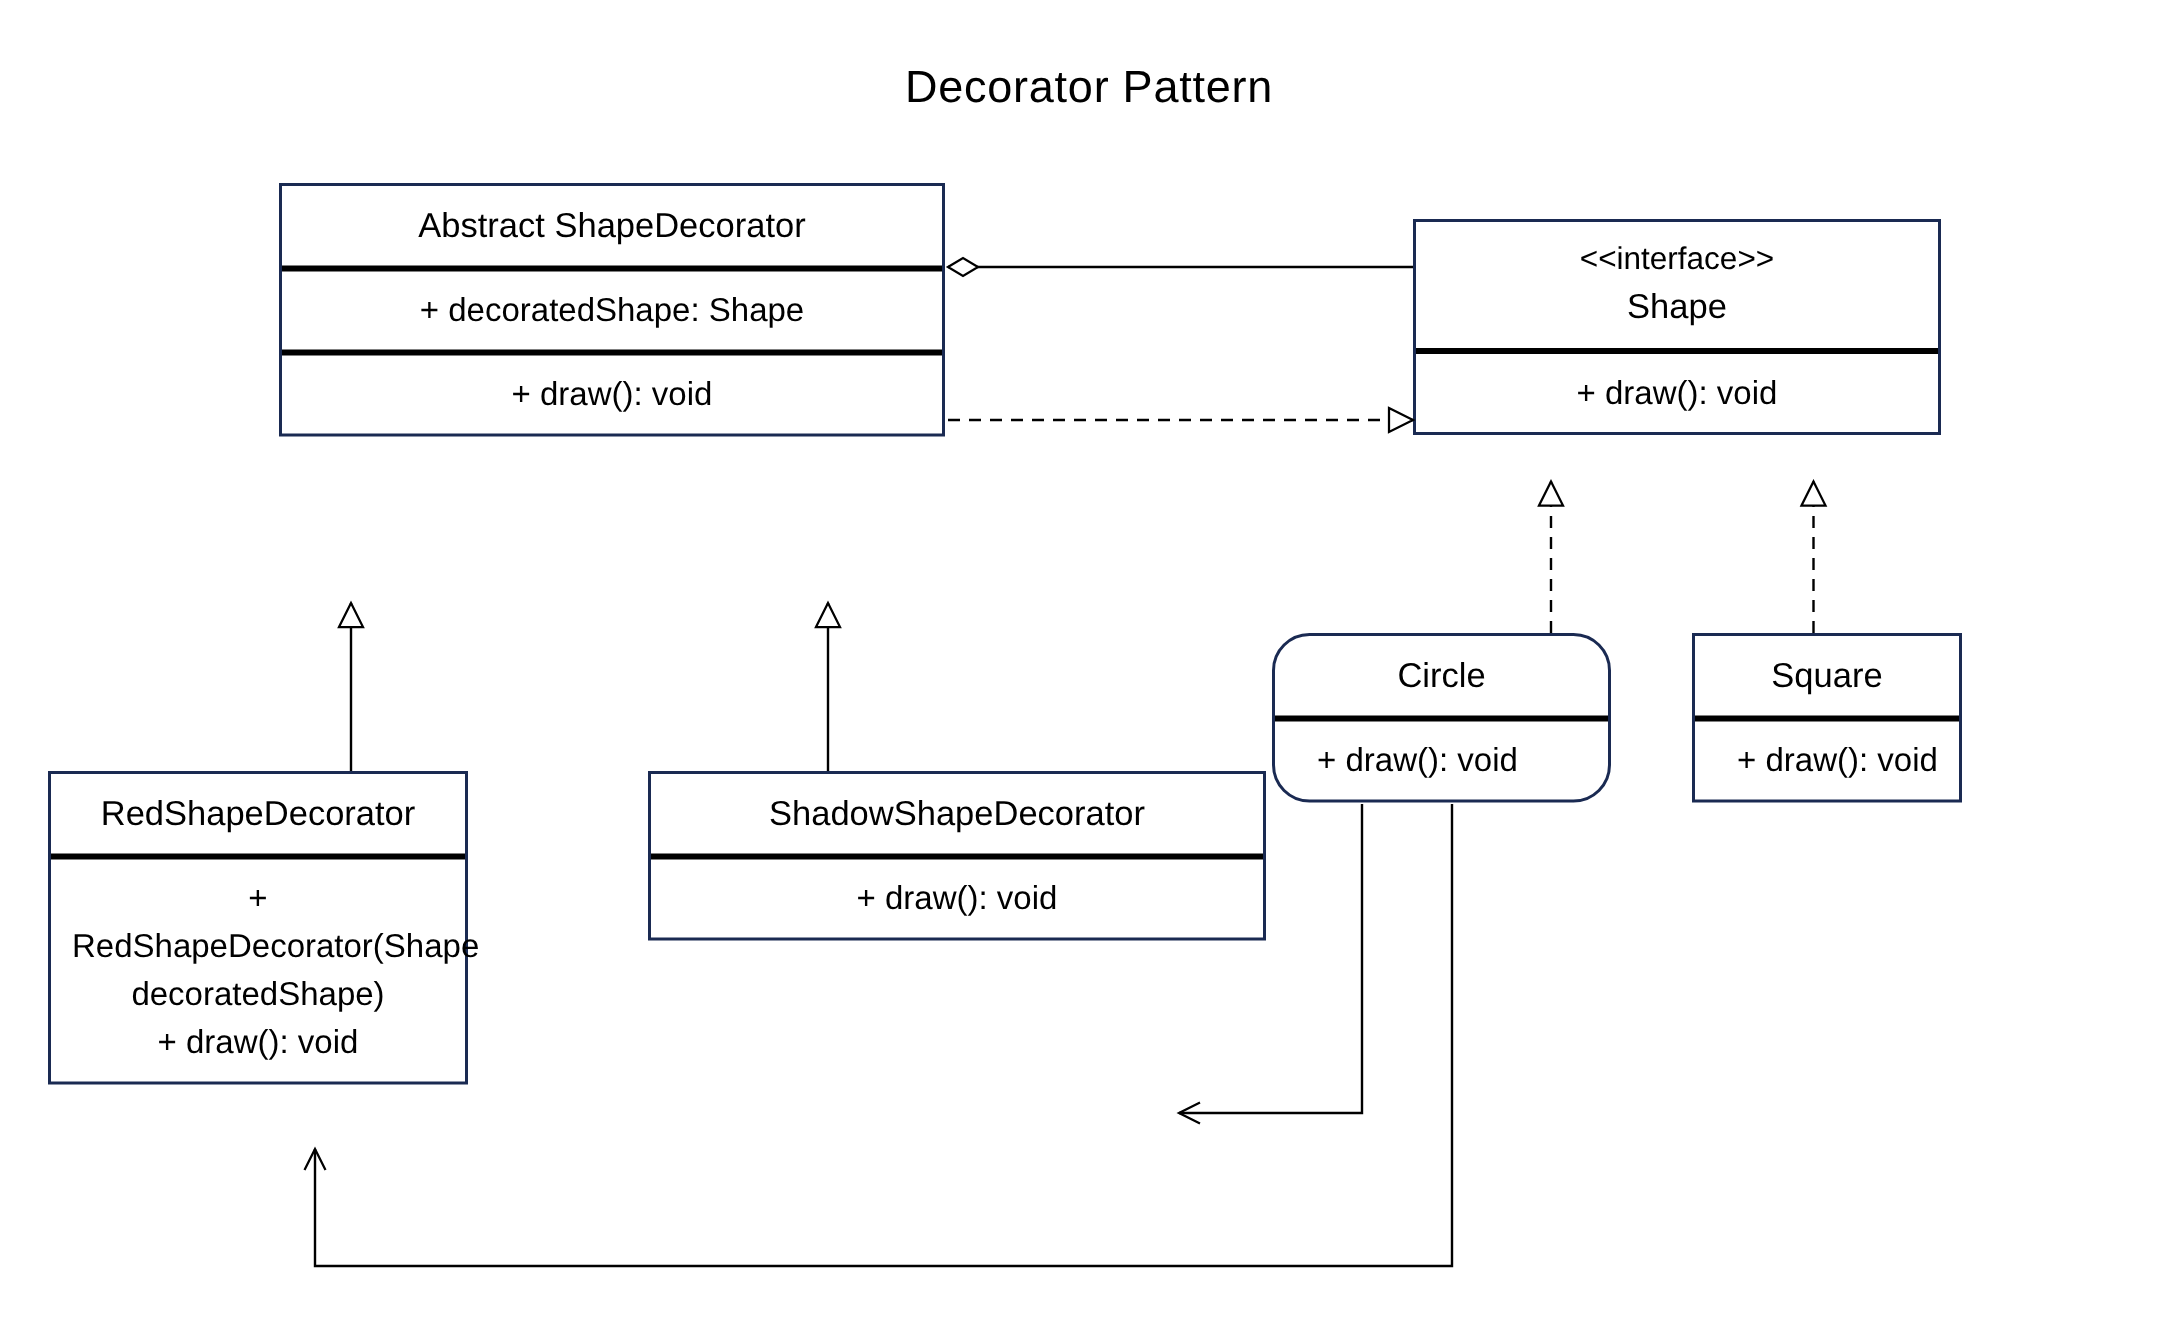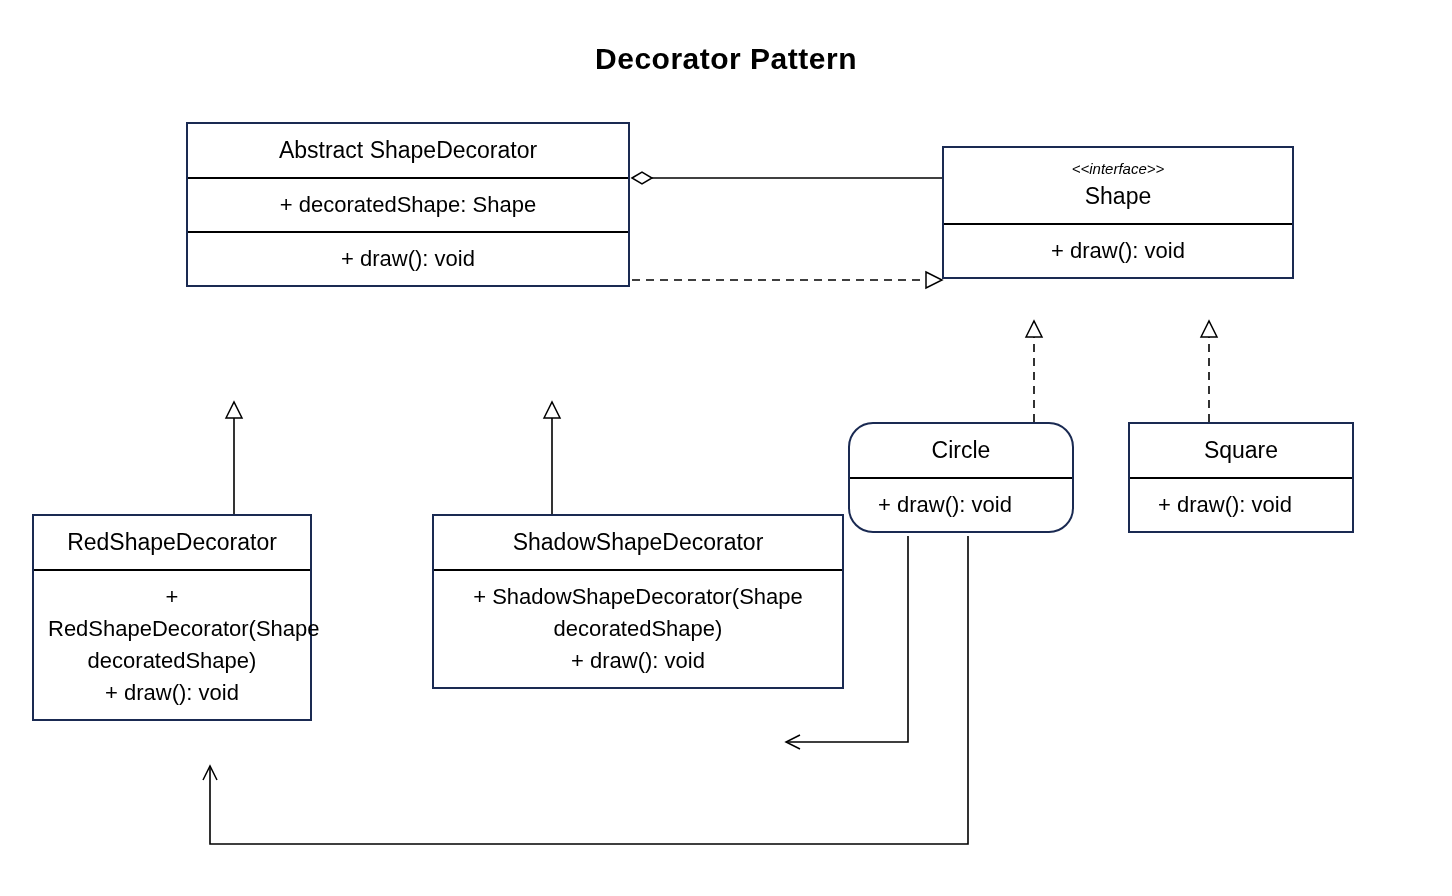--- a/index.html
+++ b/index.html
@@ -12,49 +12,48 @@
   .canvas {
     position: relative;
     width: 1452px;
     height: 896px;
   }
   .title {
     position: absolute;
     left: 0; right: 0;
     text-align: center;
     font-size: 30px;
-    font-weight: 700;
+    font-weight: 400;
     letter-spacing: 0.5px;
   }
   .uml-class {
     position: absolute;
     border: 2px solid #1a2a52;
     background: #fff;
     box-sizing: border-box;
   }
   .compartment {
-    border-top: 2px solid #000000;
+    border-top: 4px solid #000000;
     padding: 10px 14px;
     font-size: 22px;
     line-height: 1.45;
     text-align: center;
   }
   .compartment:first-child {
     border-top: none;
   }
   .compartment.left {
     text-align: left;
     padding-left: 28px;
   }
   .name-row {
     font-size: 23px;
   }
   .stereo {
-    font-size: 15px;
-    font-style: italic;
+    font-size: 21px;
   }
   svg.connectors {
     position: absolute;
     left: 0; top: 0;
     width: 1452px;
     height: 896px;
     pointer-events: none;
   }
 </style>
 </head>
@@ -78,37 +77,36 @@
       <div class="name-row">Shape</div>
     </div>
     <div class="compartment">+   draw(): void</div>
   </div>
 
   <div class="uml-class" style="left:848px; top:422px; width:226px;border-radius:25px;">
     <div class="compartment name-row">Circle</div>
     <div class="compartment left">+   draw(): void</div>
   </div>
 
-  <div class="uml-class" style="left:1128px; top:422px; width:226px;">
+  <div class="uml-class" style="left:1128px; top:422px; width:180px;">
     <div class="compartment name-row">Square</div>
     <div class="compartment left">+   draw(): void</div>
   </div>
 
   <div class="uml-class" style="left:32px; top:514px; width:280px;">
     <div class="compartment name-row">RedShapeDecorator</div>
     <div class="compartment">
       <div>+ RedShapeDecorator(Shape decoratedShape)</div>
       <div>+   draw(): void</div>
     </div>
   </div>
 
   <div class="uml-class" style="left:432px; top:514px; width:412px;">
     <div class="compartment name-row">ShadowShapeDecorator</div>
     <div class="compartment">
-      <div>+ ShadowShapeDecorator(Shape decoratedShape)</div>
       <div>+   draw(): void</div>
     </div>
   </div>
 
   <svg class="connectors">
     
     <defs>
 
       <marker id="tri" markerWidth="20" markerHeight="20" refX="18" refY="10" orient="auto" markerUnits="userSpaceOnUse">
         <path d="M2,2 L18,10 L2,18 Z" fill="#fff" stroke="#000" stroke-width="1.5"></path>

